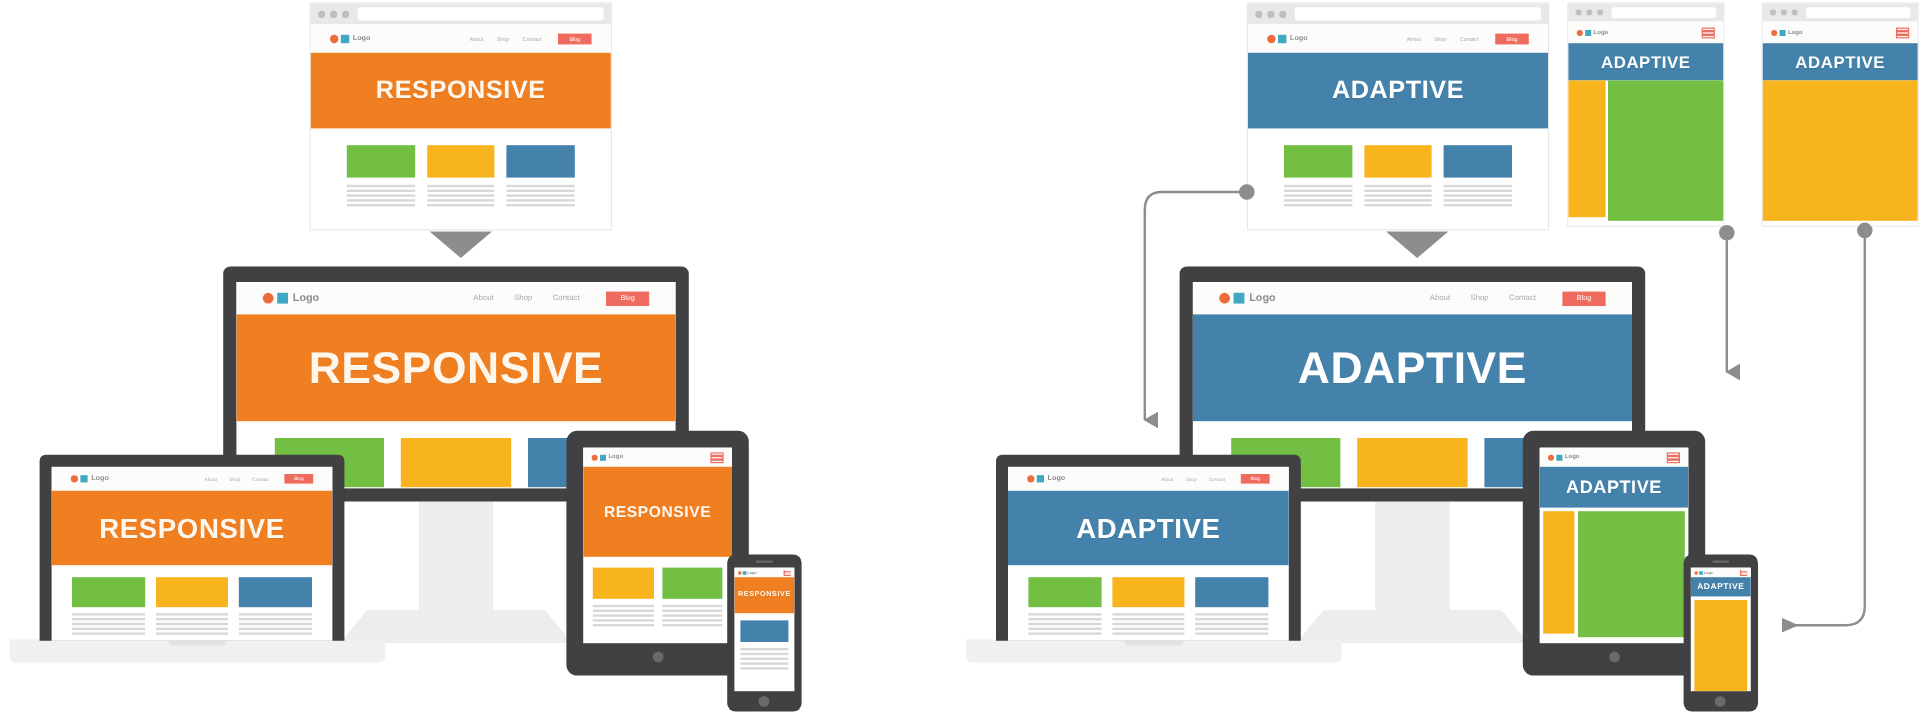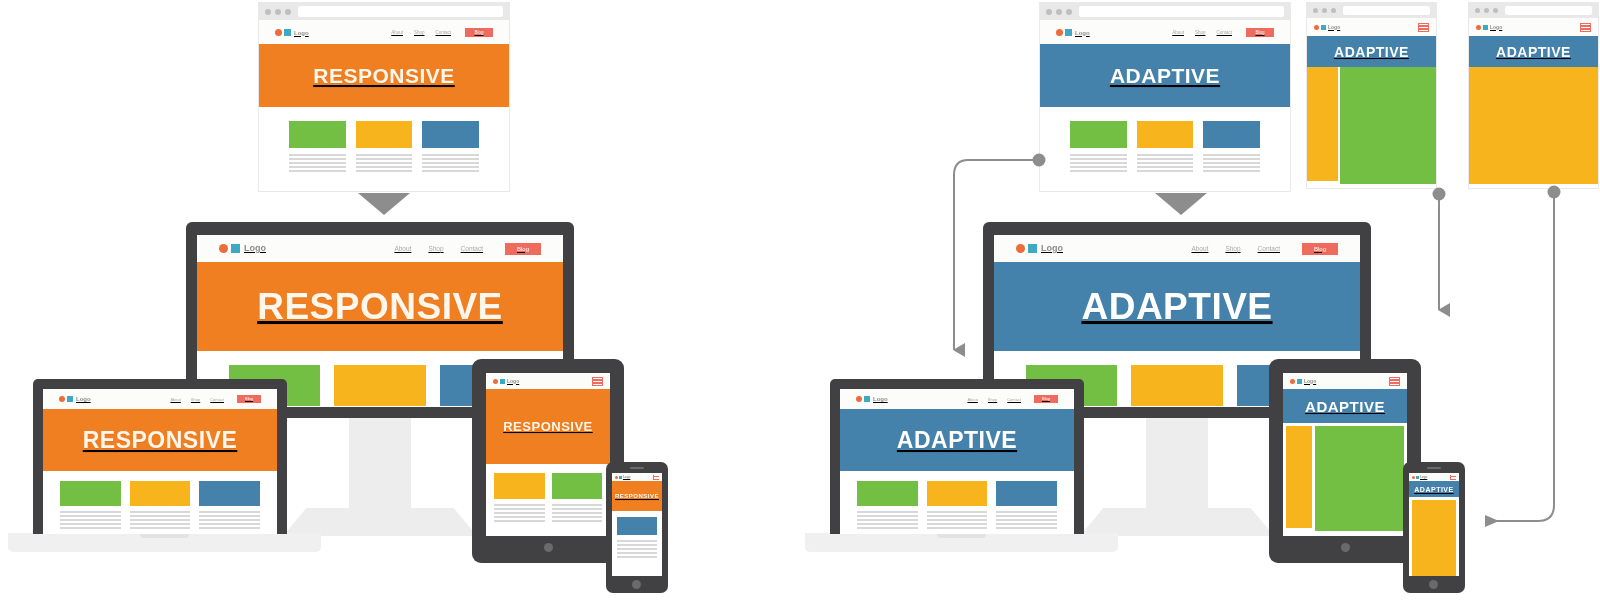--- a/index.html
+++ b/index.html
@@ -6,32 +6,32 @@
   html,body{margin:0;padding:0;}
   body{
     width:1600px;height:607px;
     background:#ffffff;
     font-family:"Liberation Sans", sans-serif;
     overflow:hidden;
   }
   #stage{position:relative;width:1600px;height:607px;}
 
   
-  .abs{position:absolute;text-decoration:underline;}
+  .abs{position:absolute;}
 
   
   .browser{background:#ffffff;box-shadow:0 0 0 1px #e9e9e9;}
   .br-bar{background:#e8e8e8;display:flex;align-items:center;gap:4px;padding:0 6px;}
   .br-dot{border-radius:50%;background:#bfbfbf;}
   .br-url{flex:1;background:#ffffff;border-radius:2px;height:60%;}
 
   
   .site-head{background:#fcfcfa;display:flex;align-items:center;
              justify-content:space-between;}
-  .logo-wrap{display:flex;align-items:flex-end;}
+  .logo-wrap{display:flex;align-items:center;}
   .logo-circle{border-radius:50%;background:#EE6B3B;}
   .logo-square{background:#3FA9C4;}
   .logo-text{color:#8d8d8d;font-weight:bold;line-height:1;}
   .nav{display:flex;align-items:center;}
   .nav-item{color:#a9a9a9;}
   .nav-btn{background:#EE6B5E;color:#ffffff;text-align:center;}
   .burger{background:#EE6B5E;display:flex;flex-direction:column;justify-content:space-between;}
   .burger i{display:block;background:#ffffff;width:100%;}
 
   

